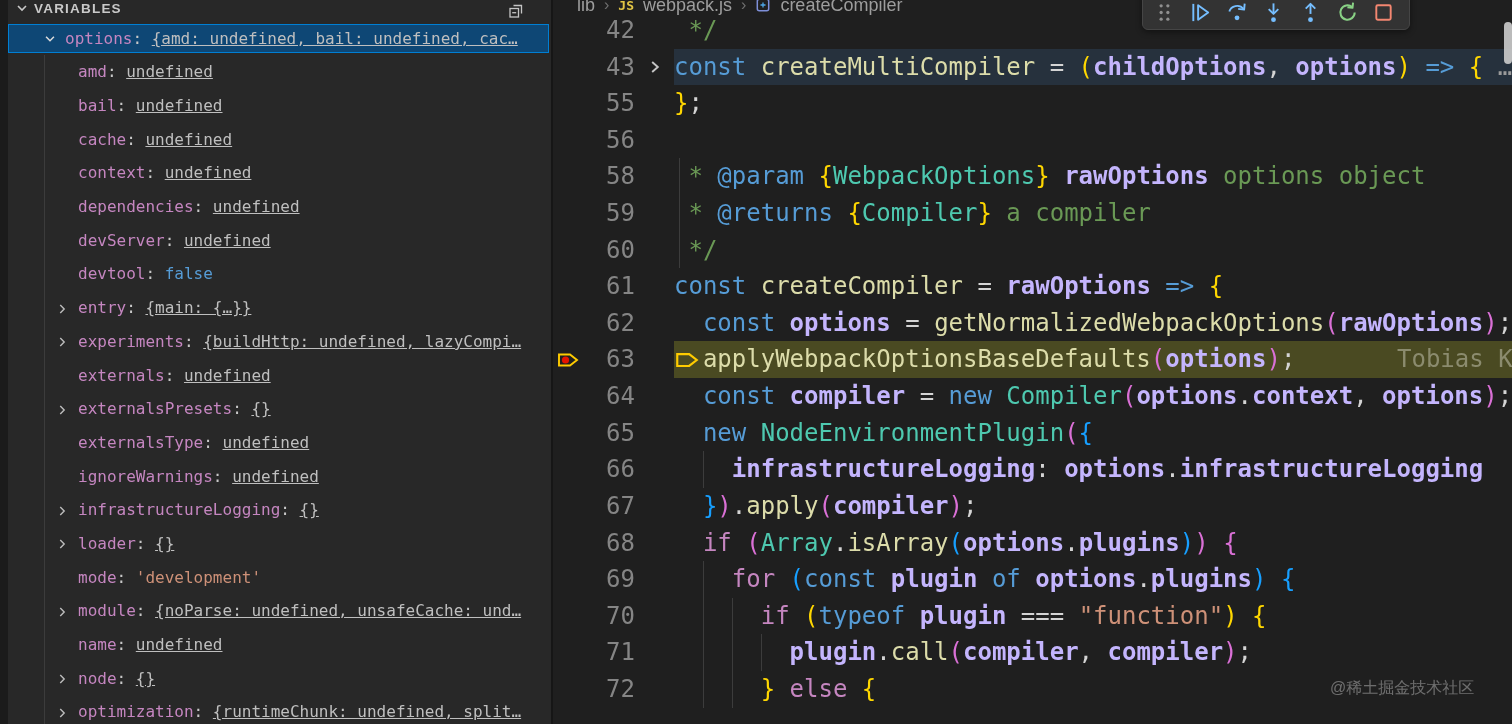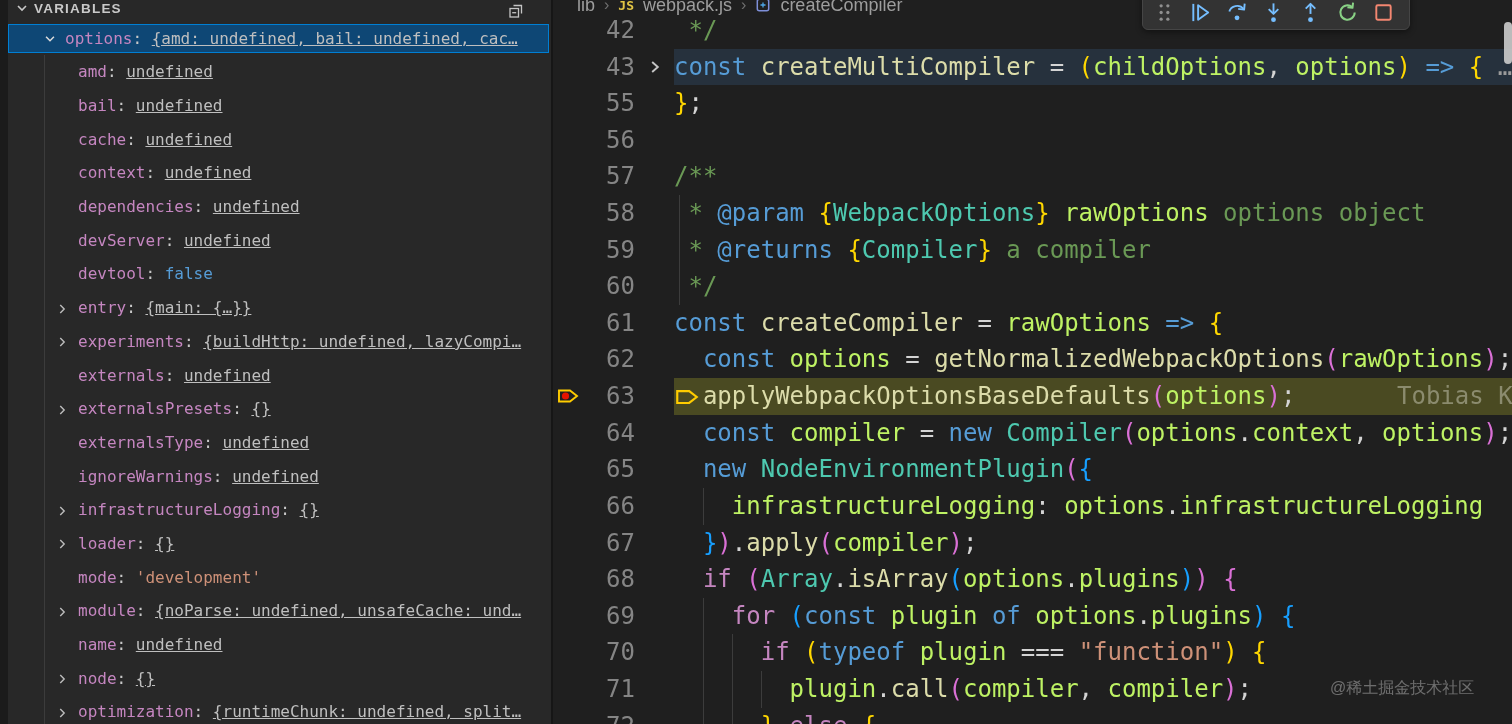--- a/index.html
+++ b/index.html
@@ -44,21 +44,21 @@
   .ln-fold{width:39px;flex:none;display:flex;align-items:center;justify-content:center;}
   .ln-fold svg{width:18px;height:18px;}
   .ln-code{flex:1;position:relative;overflow:hidden;}
   .ln-code.folded-bg{background:#26313d;}
   .ln-code.current-bg{background:#4a4a22;}
   .guide{position:absolute;top:0;bottom:0;width:1px;background:#3c3c3c;}
   .inline-arrow{display:inline-block;width:28.9px;vertical-align:middle;}
   .inline-arrow svg{width:26px;height:26px;vertical-align:-5px;}
   .blame{position:absolute;left:723px;top:0;color:#8b8b6e;}
   .tk-kw{color:#569cd6;} .tk-ctrl{color:#c586c0;} .tk-fn{color:#dcdcaa;} .tk-cls{color:#4ec9b0;}
-  .tk-var{color:#bef264;} .tk-str{color:#ce9178;} .tk-cmt{color:#6a9955;} .tk-doc{color:#569cd6;}
+  .tk-var{color:#c4b5fd;font-weight:bold;} .tk-str{color:#ce9178;} .tk-cmt{color:#6a9955;} .tk-doc{color:#569cd6;}
   .tk-op{color:#d4d4d4;} .tk-b1{color:#ffd700;} .tk-b2{color:#da70d6;} .tk-b3{color:#179fff;}
   .tk-fold{color:#9a9a9a;}
   
   #debug-toolbar{position:absolute;left:1142px;top:-8px;height:38px;width:268px;background:#333333;
                  border:1px solid #454545;border-radius:0 0 6px 6px;display:flex;align-items:flex-end;
                  justify-content:space-between;padding:0 12px 4px 8px;box-sizing:border-box;
                  box-shadow:0 2px 6px rgba(0,0,0,.45);z-index:5;}
   .dbg-btn{width:26px;height:26px;display:flex;align-items:center;justify-content:center;cursor:pointer;}
   .dbg-btn svg{width:23px;height:23px;}
   #scroll-thumb{position:absolute;left:1504px;top:22px;width:8px;height:42px;background:#c9c9c9;
@@ -147,21 +147,20 @@
           </svg></span>
         <span>createCompiler</span>
       </div>
     <div id="code-lines">
         <div class="code-row"><div class="ln-bp"></div><div class="ln-num">42</div><div class="ln-fold"></div><div class="ln-code"><span class="tk-cmt"> */</span></div></div>
         <div class="code-row"><div class="ln-bp"></div><div class="ln-num">43</div><div class="ln-fold"><svg viewBox="0 0 16 16" fill="none" stroke="#c5c5c5" stroke-width="1.7">
               <path d="M5.5 3.5L10.5 8l-5 4.5"></path>
             </svg></div><div class="ln-code folded-bg"><span class="tk-kw">const </span><span class="tk-fn">createMultiCompiler</span><span class="tk-op"> = </span><span class="tk-b1">(</span><span class="tk-var">childOptions</span><span class="tk-op">, </span><span class="tk-var">options</span><span class="tk-b1">)</span><span class="tk-kw"> =&gt; </span><span class="tk-b1">{</span><span class="tk-fold"> …</span></div></div>
         <div class="code-row"><div class="ln-bp"></div><div class="ln-num">55</div><div class="ln-fold"></div><div class="ln-code"><span class="tk-b1">}</span><span class="tk-op">;</span></div></div>
         <div class="code-row"><div class="ln-bp"></div><div class="ln-num">56</div><div class="ln-fold"></div><div class="ln-code"></div></div>
-        <div class="code-row"><div class="ln-bp"></div><div class="ln-num">57</div><div class="ln-fold"></div><div class="ln-code"><span class="tk-cmt">/**</span></div></div>
         <div class="code-row"><div class="ln-bp"></div><div class="ln-num">58</div><div class="ln-fold"></div><div class="ln-code"><span class="guide" style="left: 5px;"></span><span class="tk-cmt"> * </span><span class="tk-doc">@param</span><span class="tk-op"> </span><span class="tk-b1">{</span><span class="tk-cls">WebpackOptions</span><span class="tk-b1">}</span><span class="tk-op"> </span><span class="tk-var">rawOptions</span><span class="tk-cmt"> options object</span></div></div>
         <div class="code-row"><div class="ln-bp"></div><div class="ln-num">59</div><div class="ln-fold"></div><div class="ln-code"><span class="guide" style="left: 5px;"></span><span class="tk-cmt"> * </span><span class="tk-doc">@returns</span><span class="tk-op"> </span><span class="tk-b1">{</span><span class="tk-cls">Compiler</span><span class="tk-b1">}</span><span class="tk-cmt"> a compiler</span></div></div>
         <div class="code-row"><div class="ln-bp"></div><div class="ln-num">60</div><div class="ln-fold"></div><div class="ln-code"><span class="guide" style="left: 5px;"></span><span class="tk-cmt"> */</span></div></div>
         <div class="code-row"><div class="ln-bp"></div><div class="ln-num">61</div><div class="ln-fold"></div><div class="ln-code"><span class="tk-kw">const </span><span class="tk-fn">createCompiler</span><span class="tk-op"> = </span><span class="tk-var">rawOptions</span><span class="tk-kw"> =&gt; </span><span class="tk-b1">{</span></div></div>
         <div class="code-row"><div class="ln-bp"></div><div class="ln-num">62</div><div class="ln-fold"></div><div class="ln-code"><span>  </span><span class="tk-kw">const </span><span class="tk-var">options</span><span class="tk-op"> = </span><span class="tk-fn">getNormalizedWebpackOptions</span><span class="tk-b2">(</span><span class="tk-var">rawOptions</span><span class="tk-b2">)</span><span class="tk-op">;</span></div></div>
         <div class="code-row"><div class="ln-bp"><svg viewBox="0 0 24 24">
               <path d="M3 6.5h11l7 5.5-7 5.5H3z" fill="none" stroke="#ffcc00" stroke-width="1.9"></path>
               <circle cx="9.5" cy="12" r="3.6" fill="#e51400"></circle>
             </svg></div><div class="ln-num">63</div><div class="ln-fold"></div><div class="ln-code current-bg"><span class="inline-arrow"><svg viewBox="0 0 24 24">
                 <path d="M3 6.5h11l7 5.5-7 5.5H3z" fill="none" stroke="#ffcc00" stroke-width="2"></path>

